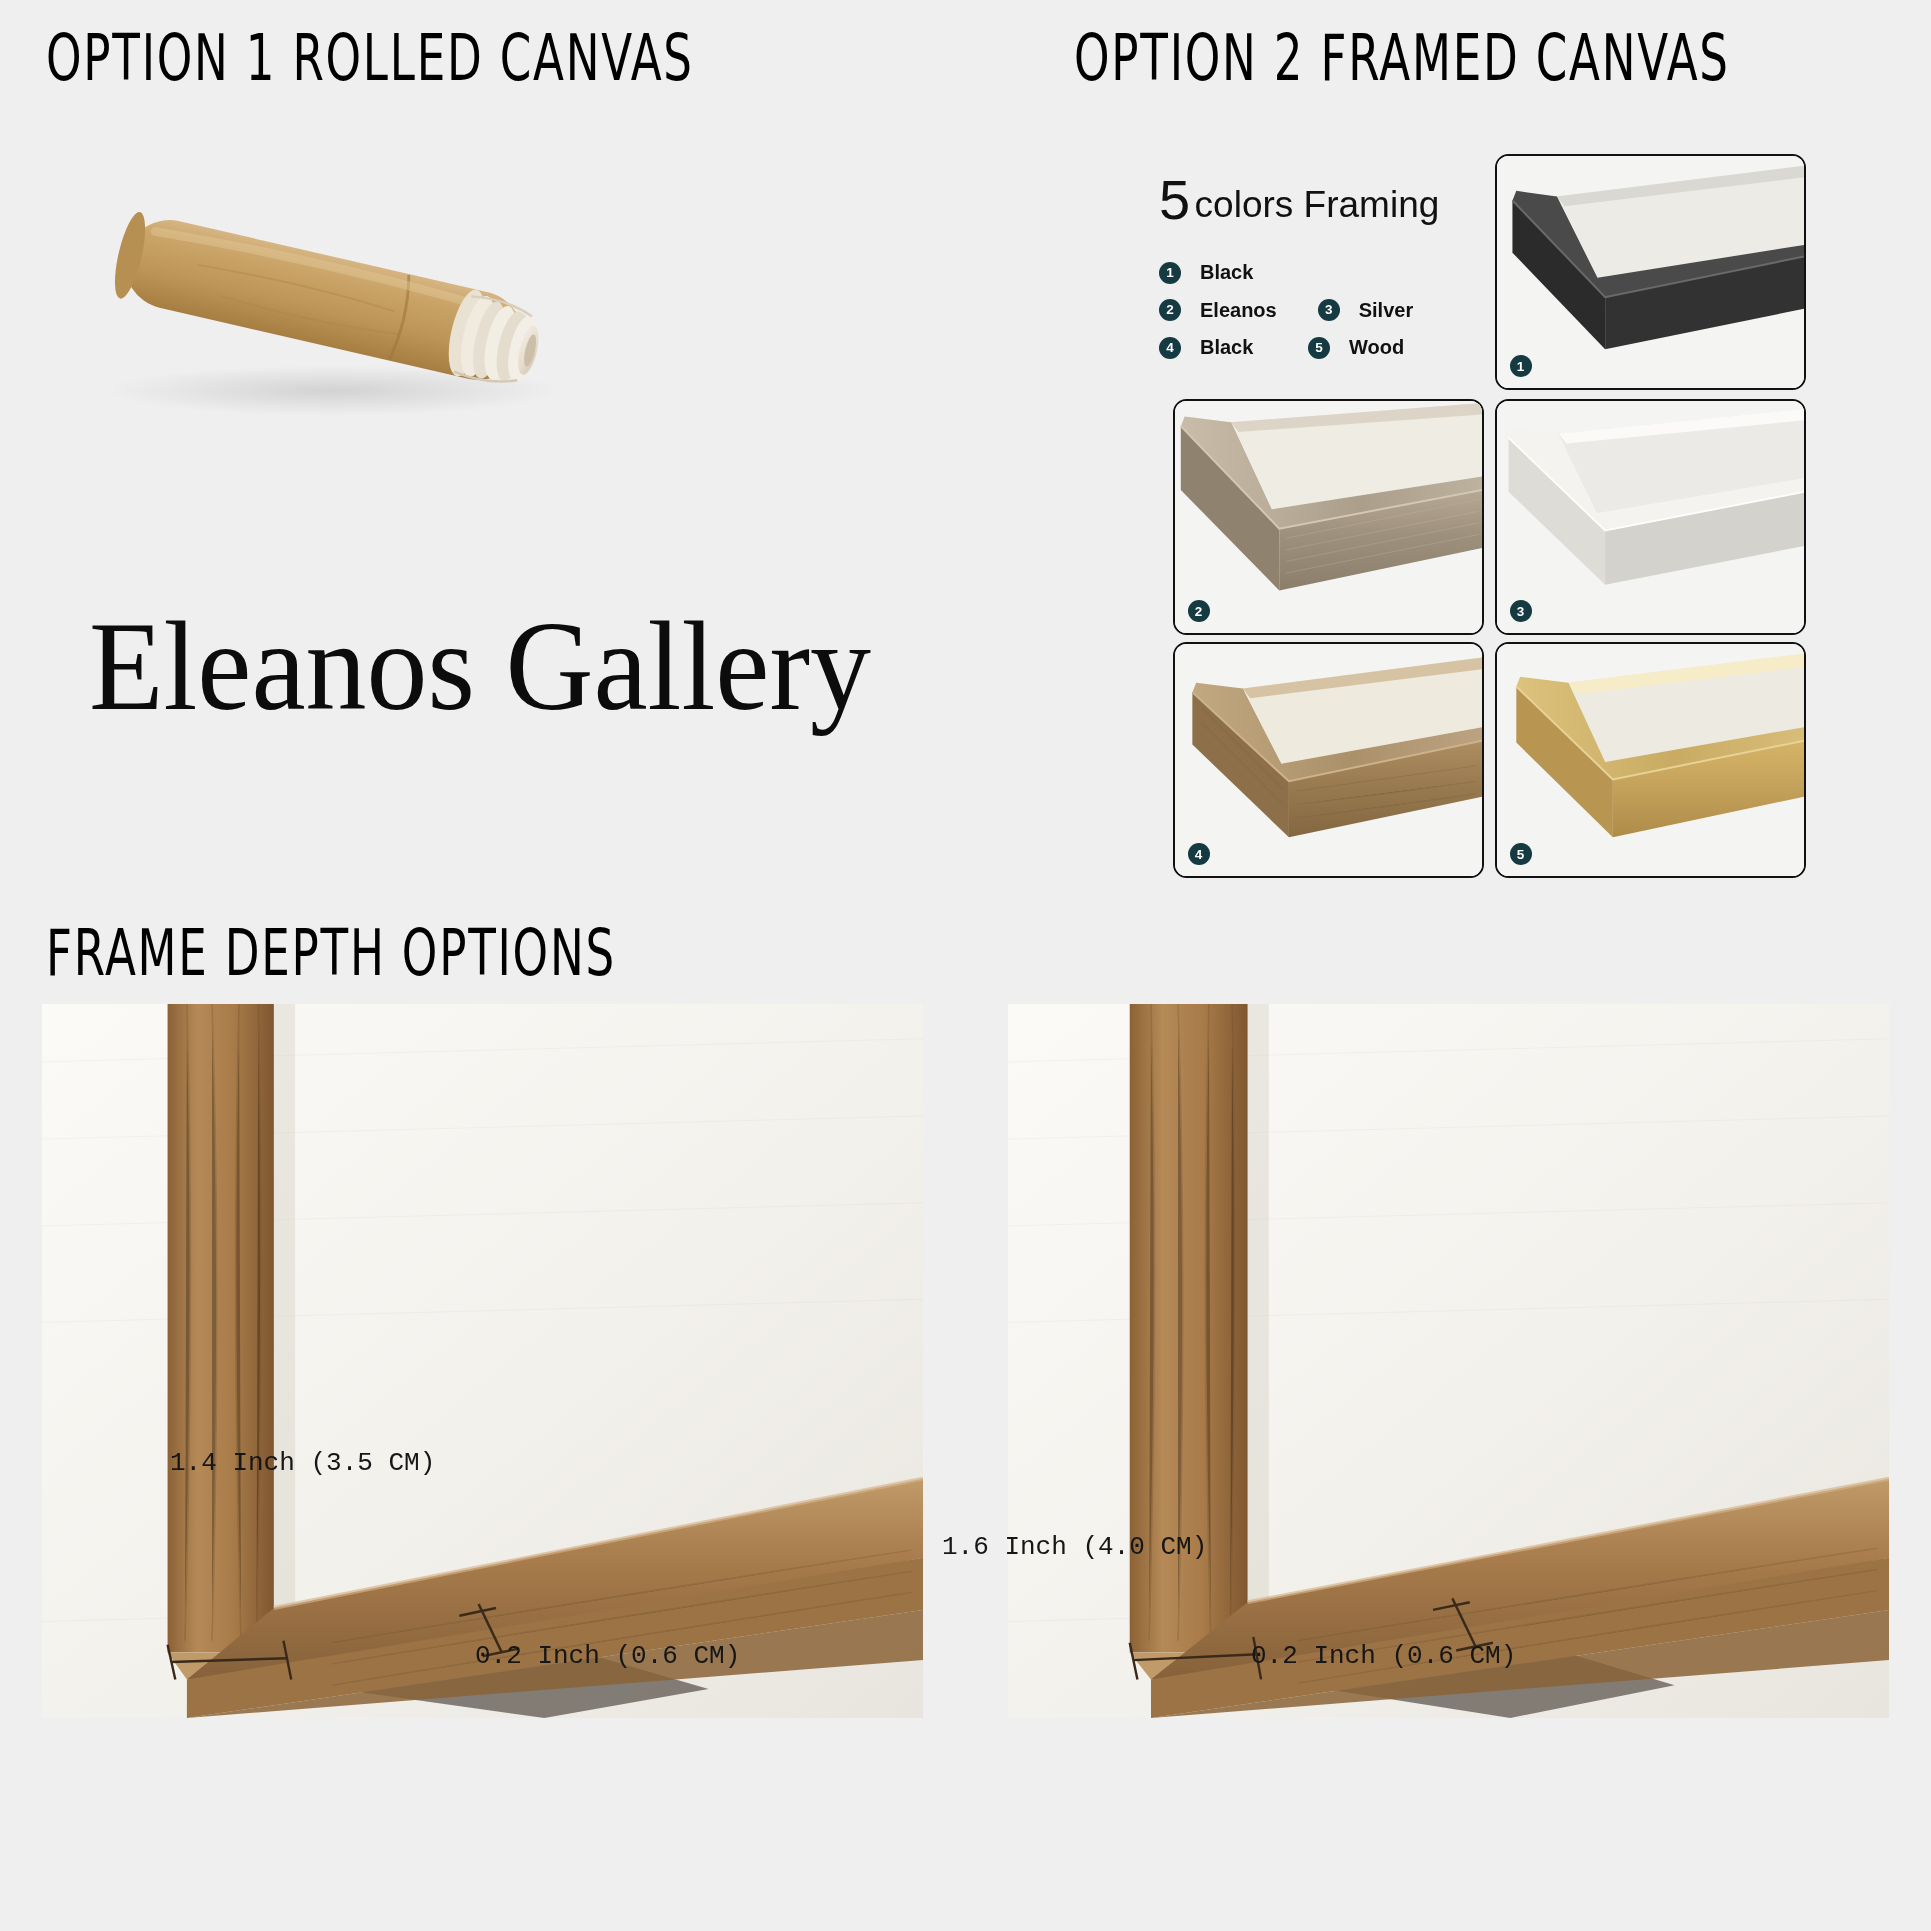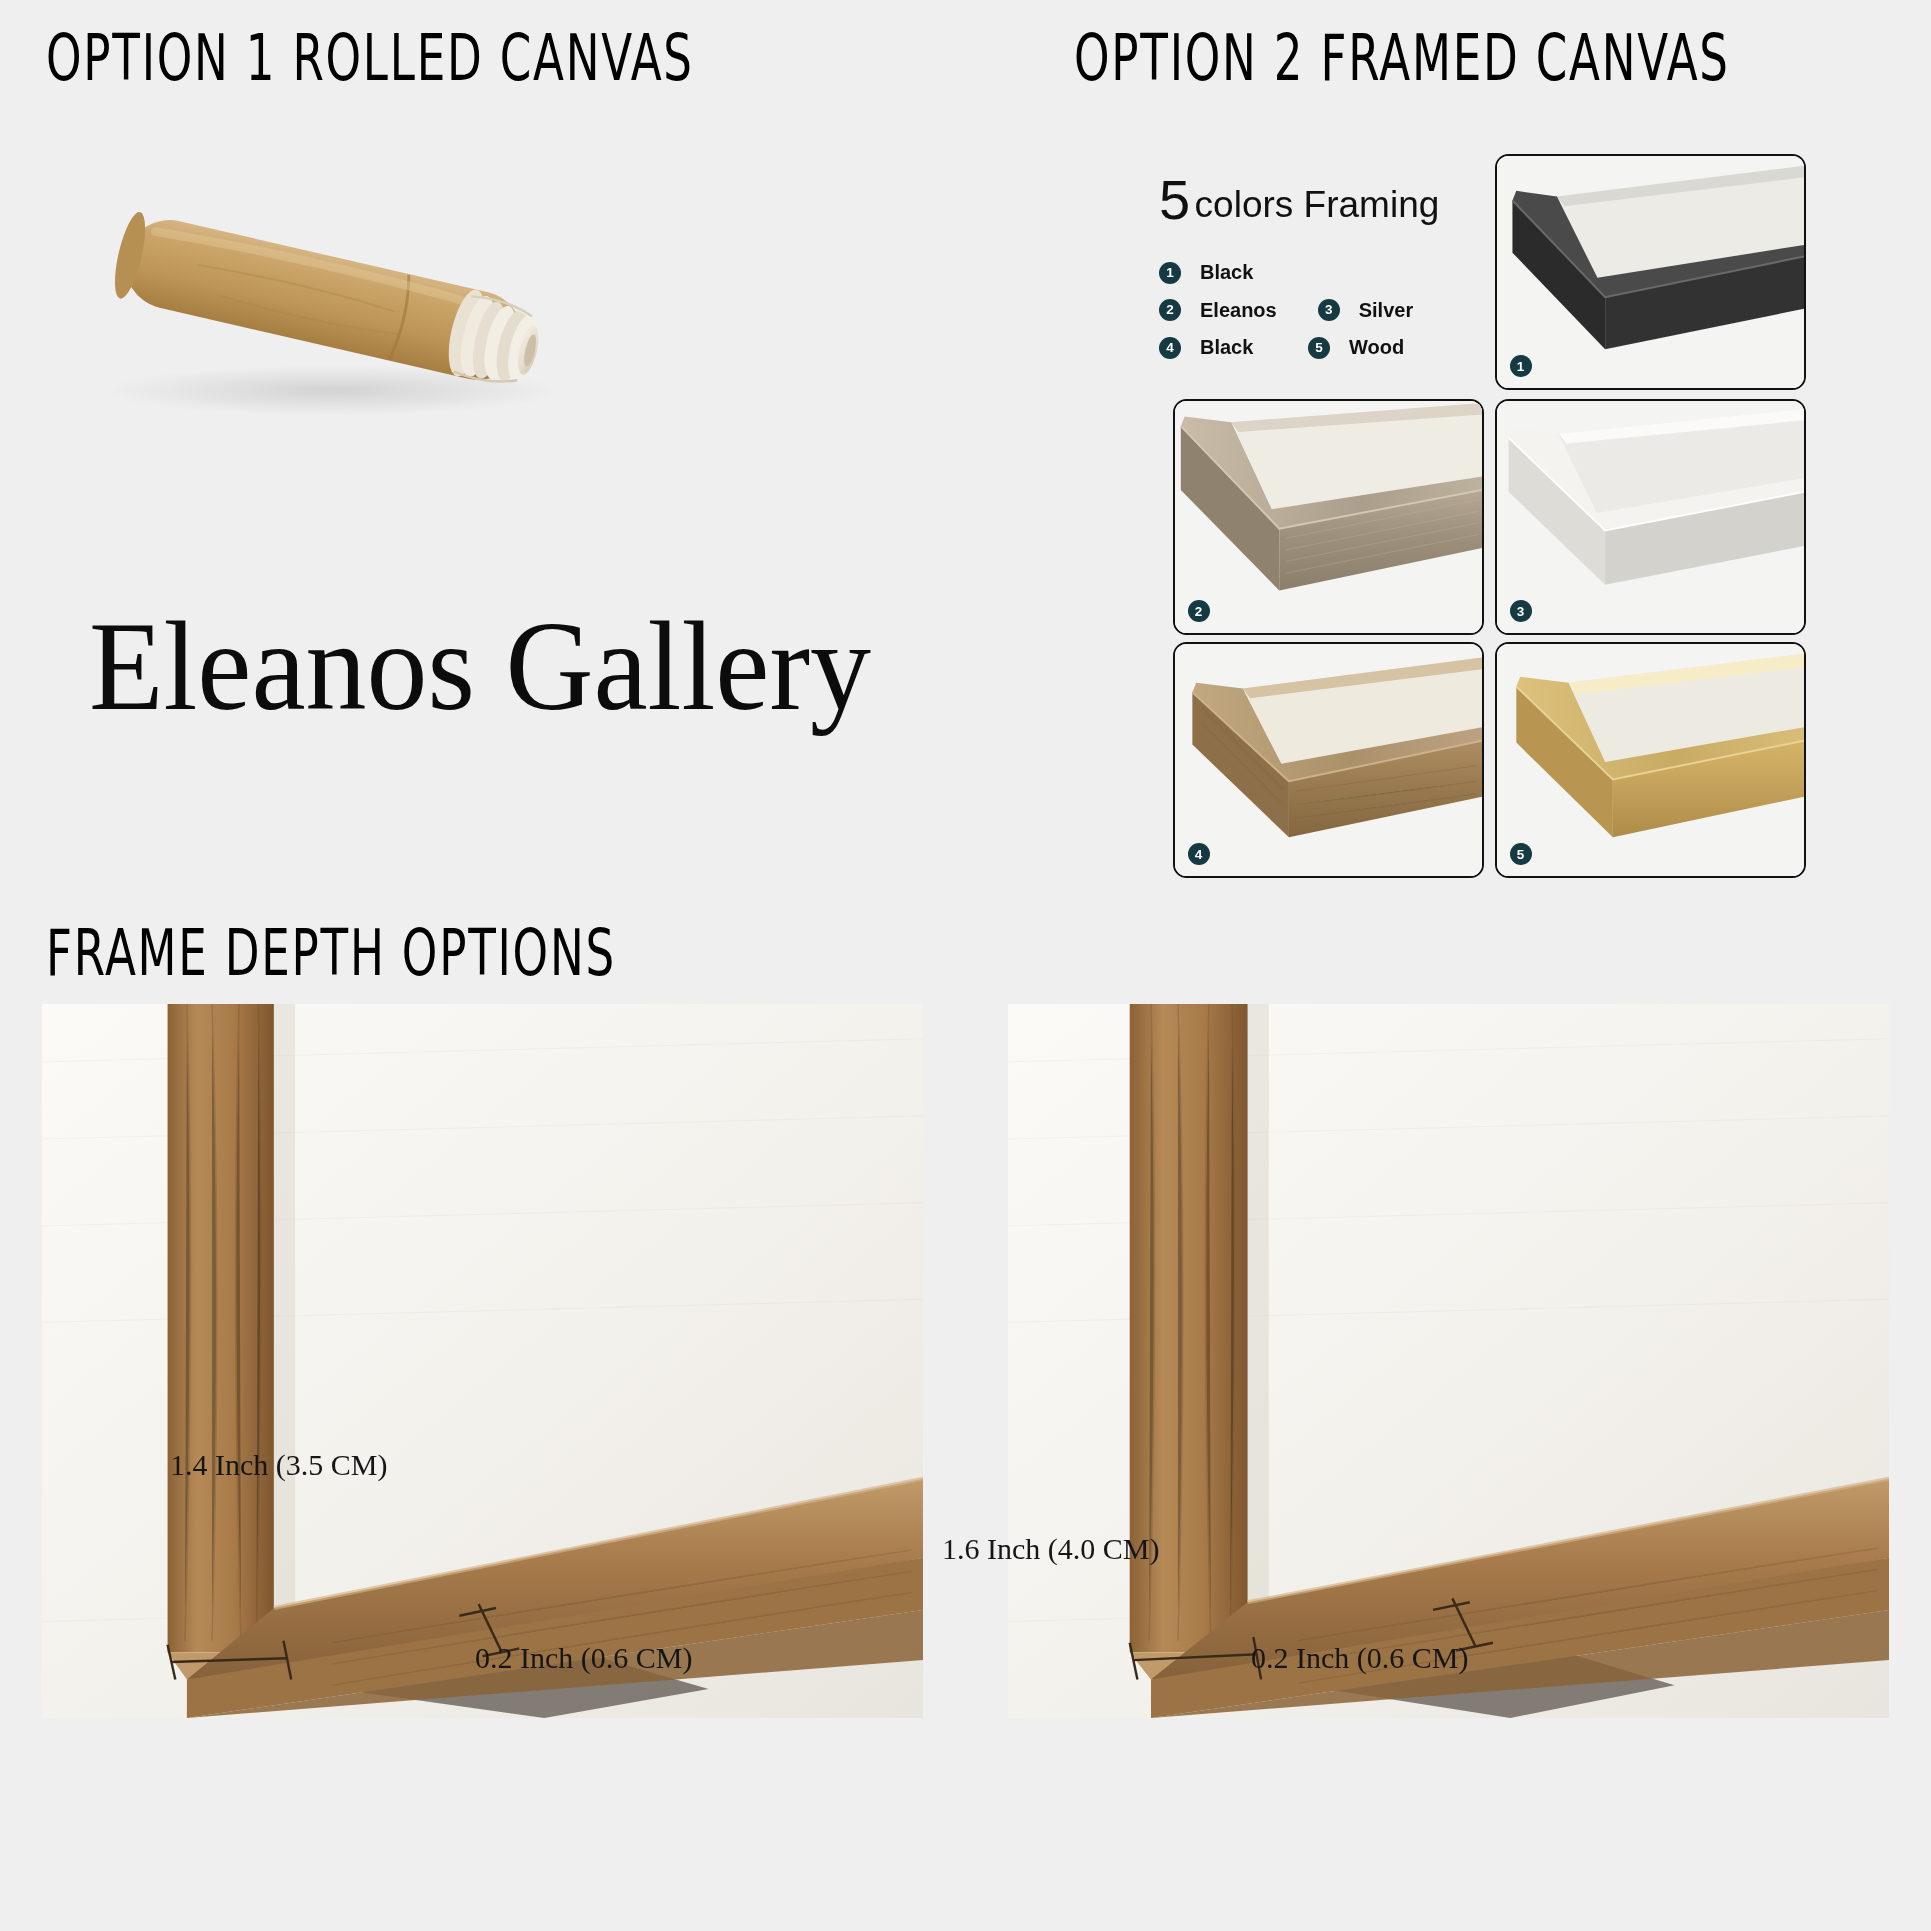--- a/index.html
+++ b/index.html
@@ -157,22 +157,22 @@
     height: 714px;
     overflow: hidden;
     background: #f7f6f3;
   }
   #depth-photo-left  { left: 42px; }
   #depth-photo-right { left: 1008px; }
   .depth-svg { display: block; width: 100%; height: 100%; }
 
   .depth-label {
     position: absolute;
-    font-family: Liberation Serif, serif;
-    font-size: 30px;
+    font-family: Liberation Mono, monospace;
+    font-size: 26px;
     color: #161616;
     white-space: nowrap;
   }
   #depth-label-left-width  { left: 170px;  top: 1448px; }
   #depth-label-left-thick  { left: 475px;  top: 1641px; }
   #depth-label-right-width { left: 942px;  top: 1532px; }
   #depth-label-right-thick { left: 1251px; top: 1641px; }
 </style>
 </head>
 <body>

